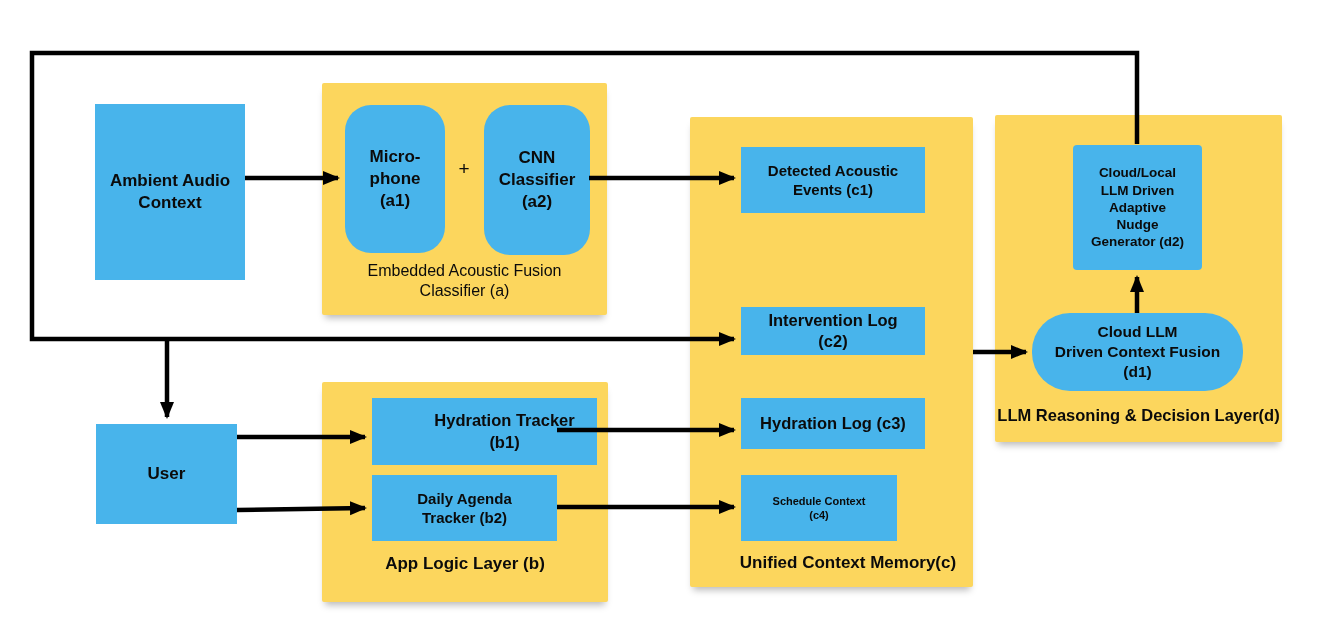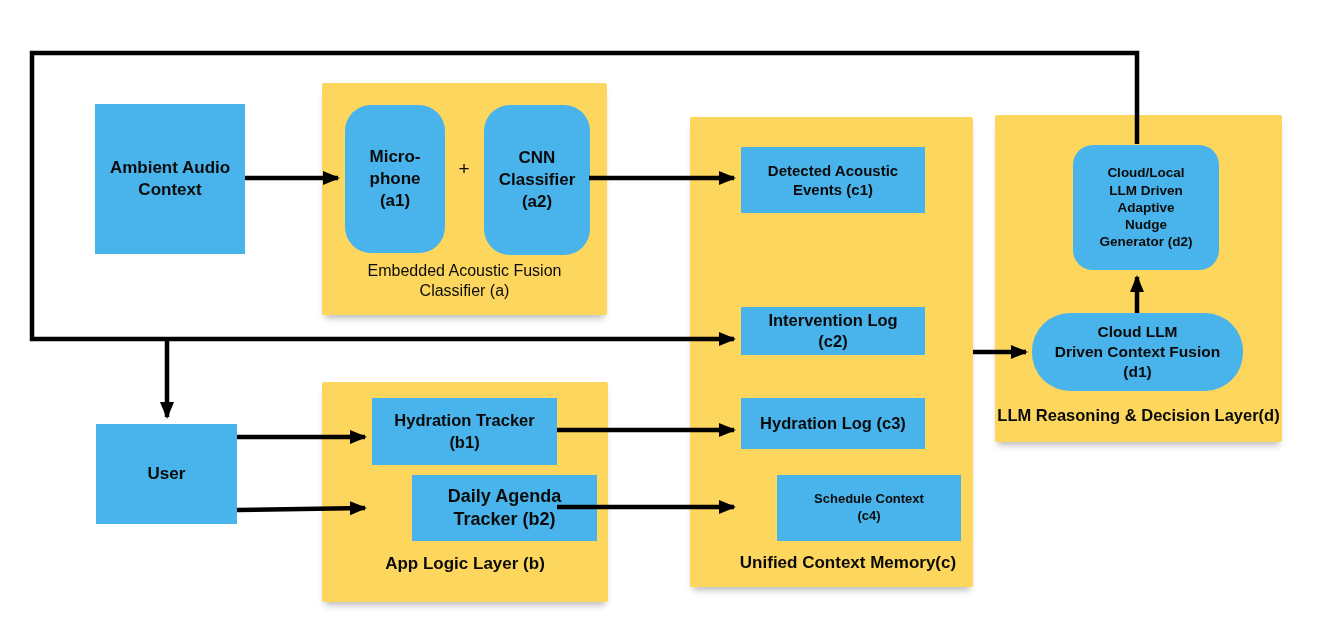--- a/index.html
+++ b/index.html
@@ -57,55 +57,55 @@
   <div class="sticky" style="left:322px; top:382px; width:286px; height:220px;"></div>
   <div class="sticky" style="left:690px; top:117px; width:283px; height:470px;"></div>
   <div class="sticky" style="left:995px; top:115px; width:287px; height:327px;"></div>
 
   <div class="container-label" style="left:322px; top:261px; width:285px; font-size:16px; font-weight:400;">Embedded Acoustic Fusion
 Classifier (a)</div>
   <div class="container-label" style="left:322px; top:553px; width:286px; font-size:17px; font-weight:700;">App Logic Layer (b)</div>
   <div class="container-label" style="left:690px; top:552px; width:316px; font-size:17px; font-weight:700;">Unified Context Memory(c)</div>
   <div class="container-label" style="left:995px; top:405px; width:287px; font-size:16.5px; font-weight:700;">LLM Reasoning &amp; Decision Layer(d)</div>
 
-  <div class="node" style="left:95px; top:104px; width:150px; height:150px; font-size:17px;">Ambient Audio
+  <div class="node" style="left:95px; top:104px; width:150px; height:176px; font-size:17px;">Ambient Audio
 Context</div>
 
   <div class="node rounded" style="left:345px; top:105px; width:100px; height:148px; font-size:17px;">Micro-
 phone
 (a1)</div>
 
   <div class="plus" style="left:449px; top:158px; width:30px;">+</div>
 
   <div class="node rounded" style="left:484px; top:105px; width:106px; height:150px; font-size:17px;">CNN
 Classifier
 (a2)</div>
 
   <div class="node" style="left:741px; top:147px; width:184px; height:66px; font-size:15px;">Detected Acoustic
 Events (c1)</div>
   <div class="node" style="left:741px; top:307px; width:184px; height:48px; font-size:16.5px;">Intervention Log
 (c2)</div>
   <div class="node" style="left:741px; top:398px; width:184px; height:51px; font-size:16.5px;">Hydration Log (c3)</div>
-  <div class="node" style="left:777px; top:475px; width:184px; height:66px; font-size:13px;">Schedule Context
+  <div class="node" style="left:741px; top:475px; width:156px; height:66px; font-size:11px;">Schedule Context
 (c4)</div>
 
-  <div class="node" style="left:1073px; top:145px; width:146px; height:125px; border-radius:20px; font-size:13.5px;">Cloud/Local
+  <div class="node" style="left:1073px; top:145px; width:129px; height:125px; border-radius:4px; font-size:13.5px;">Cloud/Local
 LLM Driven
 Adaptive
 Nudge
 Generator (d2)</div>
   <div class="node" style="left:1032px; top:313px; width:211px; height:78px; border-radius:38px; font-size:15.5px;">Cloud LLM
 Driven Context Fusion
 (d1)</div>
 
   <div class="node" style="left:96px; top:424px; width:141px; height:100px; font-size:17px;">User</div>
 
-  <div class="node" style="left:372px; top:398px; width:185px; height:67px; font-size:16.5px;">Hydration Tracker
+  <div class="node" style="left:372px; top:398px; width:185px; height:67px; font-size:16.5px;padding-left:40px;">Hydration Tracker
 (b1)</div>
-  <div class="node" style="left:372px; top:475px; width:185px; height:66px; font-size:18px;margin-left:40px;">Daily Agenda
+  <div class="node" style="left:372px; top:475px; width:185px; height:66px; font-size:15px;">Daily Agenda
 Tracker (b2)</div>
 
   <svg class="wires" width="1323" height="637" viewBox="0 0 1323 637">
     <defs>
       <marker id="ah" markerUnits="userSpaceOnUse" markerWidth="18" markerHeight="16" refX="15" refY="7" orient="auto">
         <path d="M0,0 L17,7 L0,14 Z" fill="#000"></path>
       </marker>
     </defs>
     <g stroke="#000" stroke-width="4.5" fill="none">
       <path d="M245 178 H338" marker-end="url(#ah)"></path>

